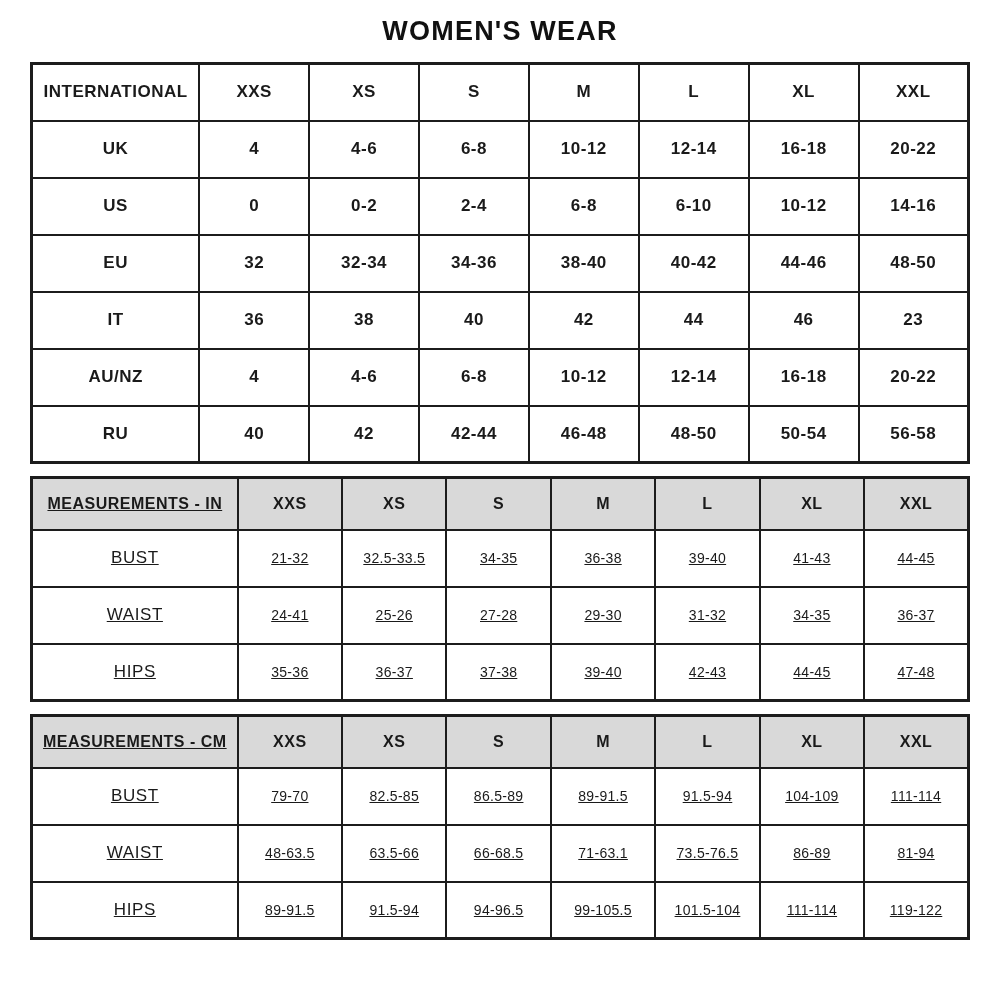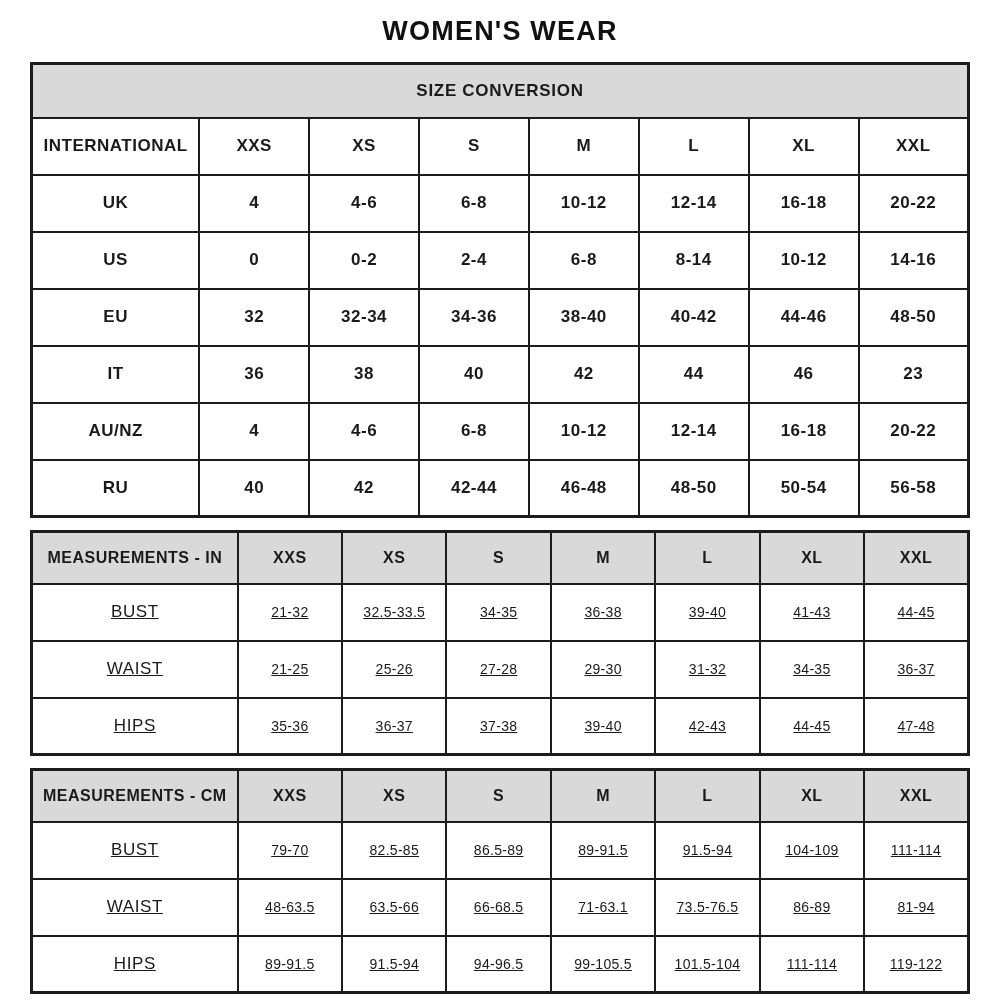--- a/index.html
+++ b/index.html
@@ -55,21 +55,21 @@
   }
   
   .meas tr { height: 57px; }
   .meas tr.head-row { height: 52px; }
   .meas th {
     background: #d9d9d9;
     font-weight: 700;
     font-size: 16px;
     letter-spacing: 0.5px;
   }
-  .meas th.label-col { font-size: 16px; }
+  .meas th.label-col { font-size: 16px; text-decoration: underline; }
   .meas td {
     font-size: 14px;
     letter-spacing: 0.3px;
     text-decoration: underline;
   }
   .meas td.row-label {
     font-size: 17px;
     letter-spacing: 0.6px;
   }
   
@@ -90,23 +90,20 @@
       <col class="c-label">
       <col class="c-size">
         <col class="c-size">
         <col class="c-size">
         <col class="c-size">
       <col class="c-size">
         <col class="c-size">
         <col class="c-size">
     </colgroup>
   <tbody>
-        <tr class="title-row">
-          <td class="title-cell" colspan="8">SIZE CONVERSION</td>
-        </tr>
         <tr class="head-row">
           <th class="label-col">INTERNATIONAL</th>
           <th>XXS</th>
           <th>XS</th>
           <th>S</th>
           <th>M</th>
           <th>L</th>
           <th>XL</th>
           <th>XXL</th>
         </tr>
@@ -119,21 +116,21 @@
           <td>12-14</td>
           <td>16-18</td>
           <td>20-22</td>
         </tr>
         <tr>
           <td class="row-label">US</td>
           <td>0</td>
           <td>0-2</td>
           <td>2-4</td>
           <td>6-8</td>
-          <td>8-14</td>
+          <td>6-10</td>
           <td>10-12</td>
           <td>14-16</td>
         </tr>
         <tr>
           <td class="row-label">EU</td>
           <td>32</td>
           <td>32-34</td>
           <td>34-36</td>
           <td>38-40</td>
           <td>40-42</td>
@@ -200,21 +197,21 @@
           <td>21-32</td>
           <td>32.5-33.5</td>
           <td>34-35</td>
           <td>36-38</td>
           <td>39-40</td>
           <td>41-43</td>
           <td>44-45</td>
         </tr>
         <tr>
           <td class="row-label">WAIST</td>
-          <td>21-25</td>
+          <td>24-41</td>
           <td>25-26</td>
           <td>27-28</td>
           <td>29-30</td>
           <td>31-32</td>
           <td>34-35</td>
           <td>36-37</td>
         </tr>
         <tr>
           <td class="row-label">HIPS</td>
           <td>35-36</td>

